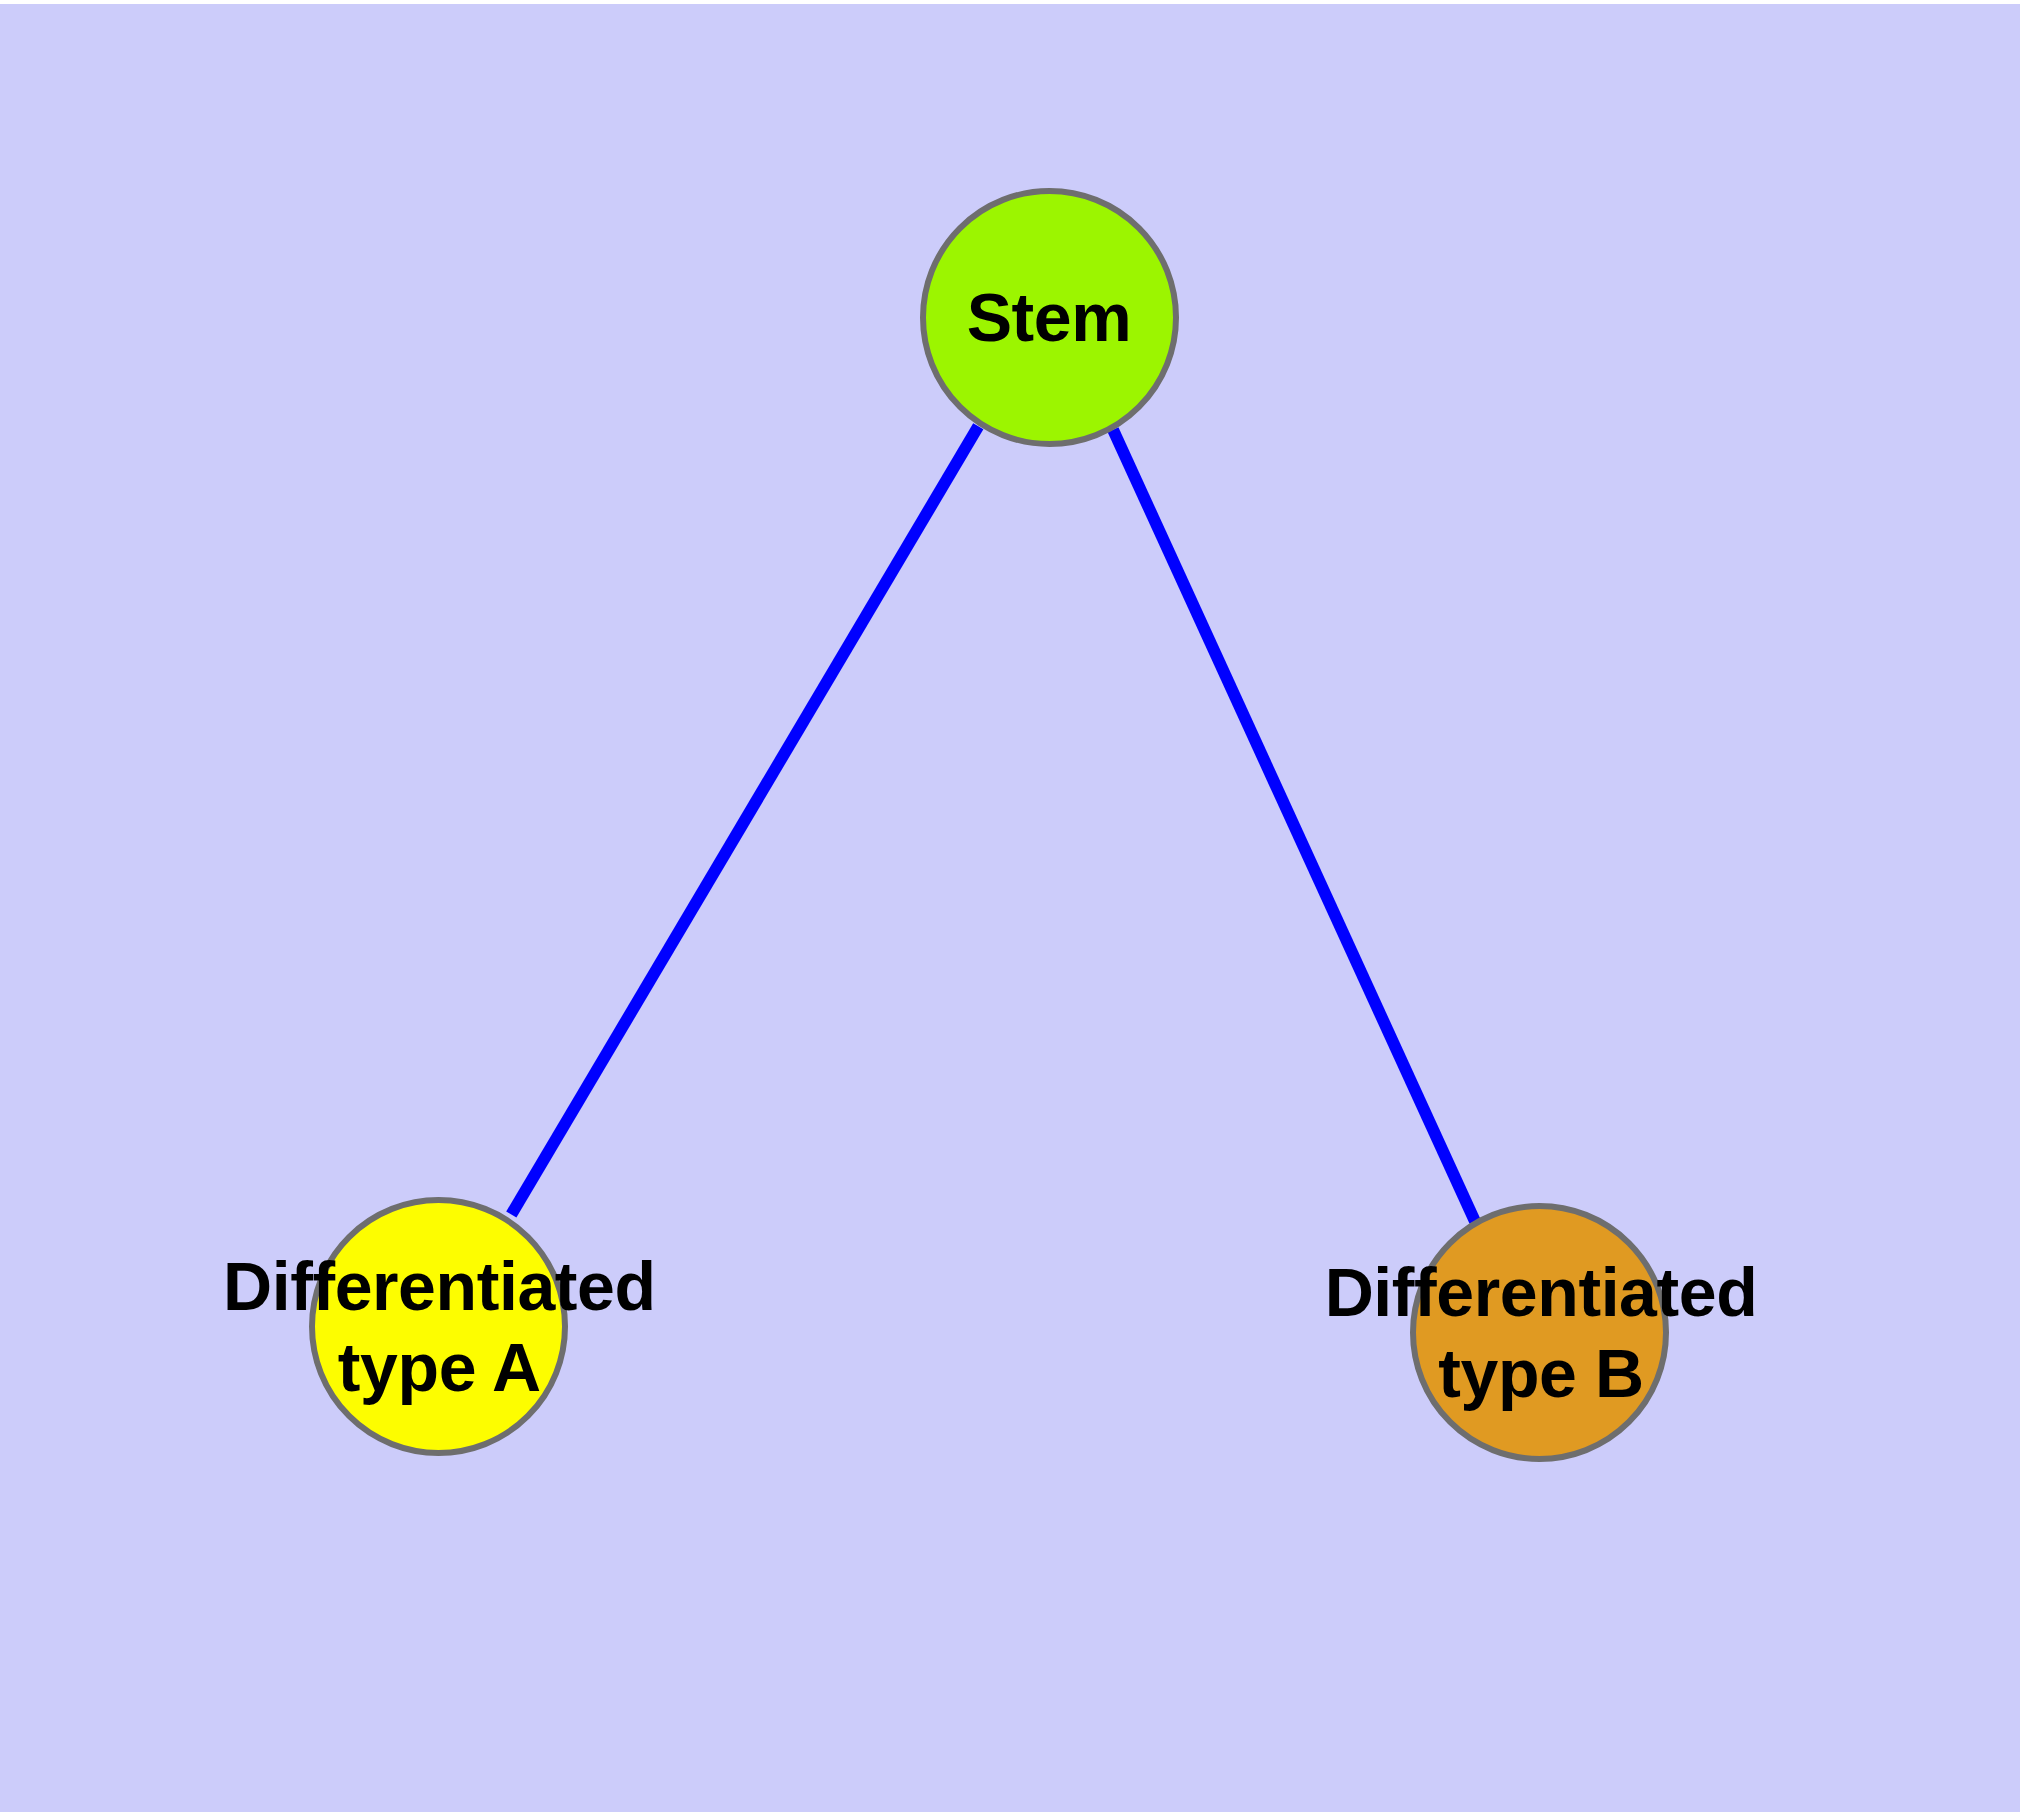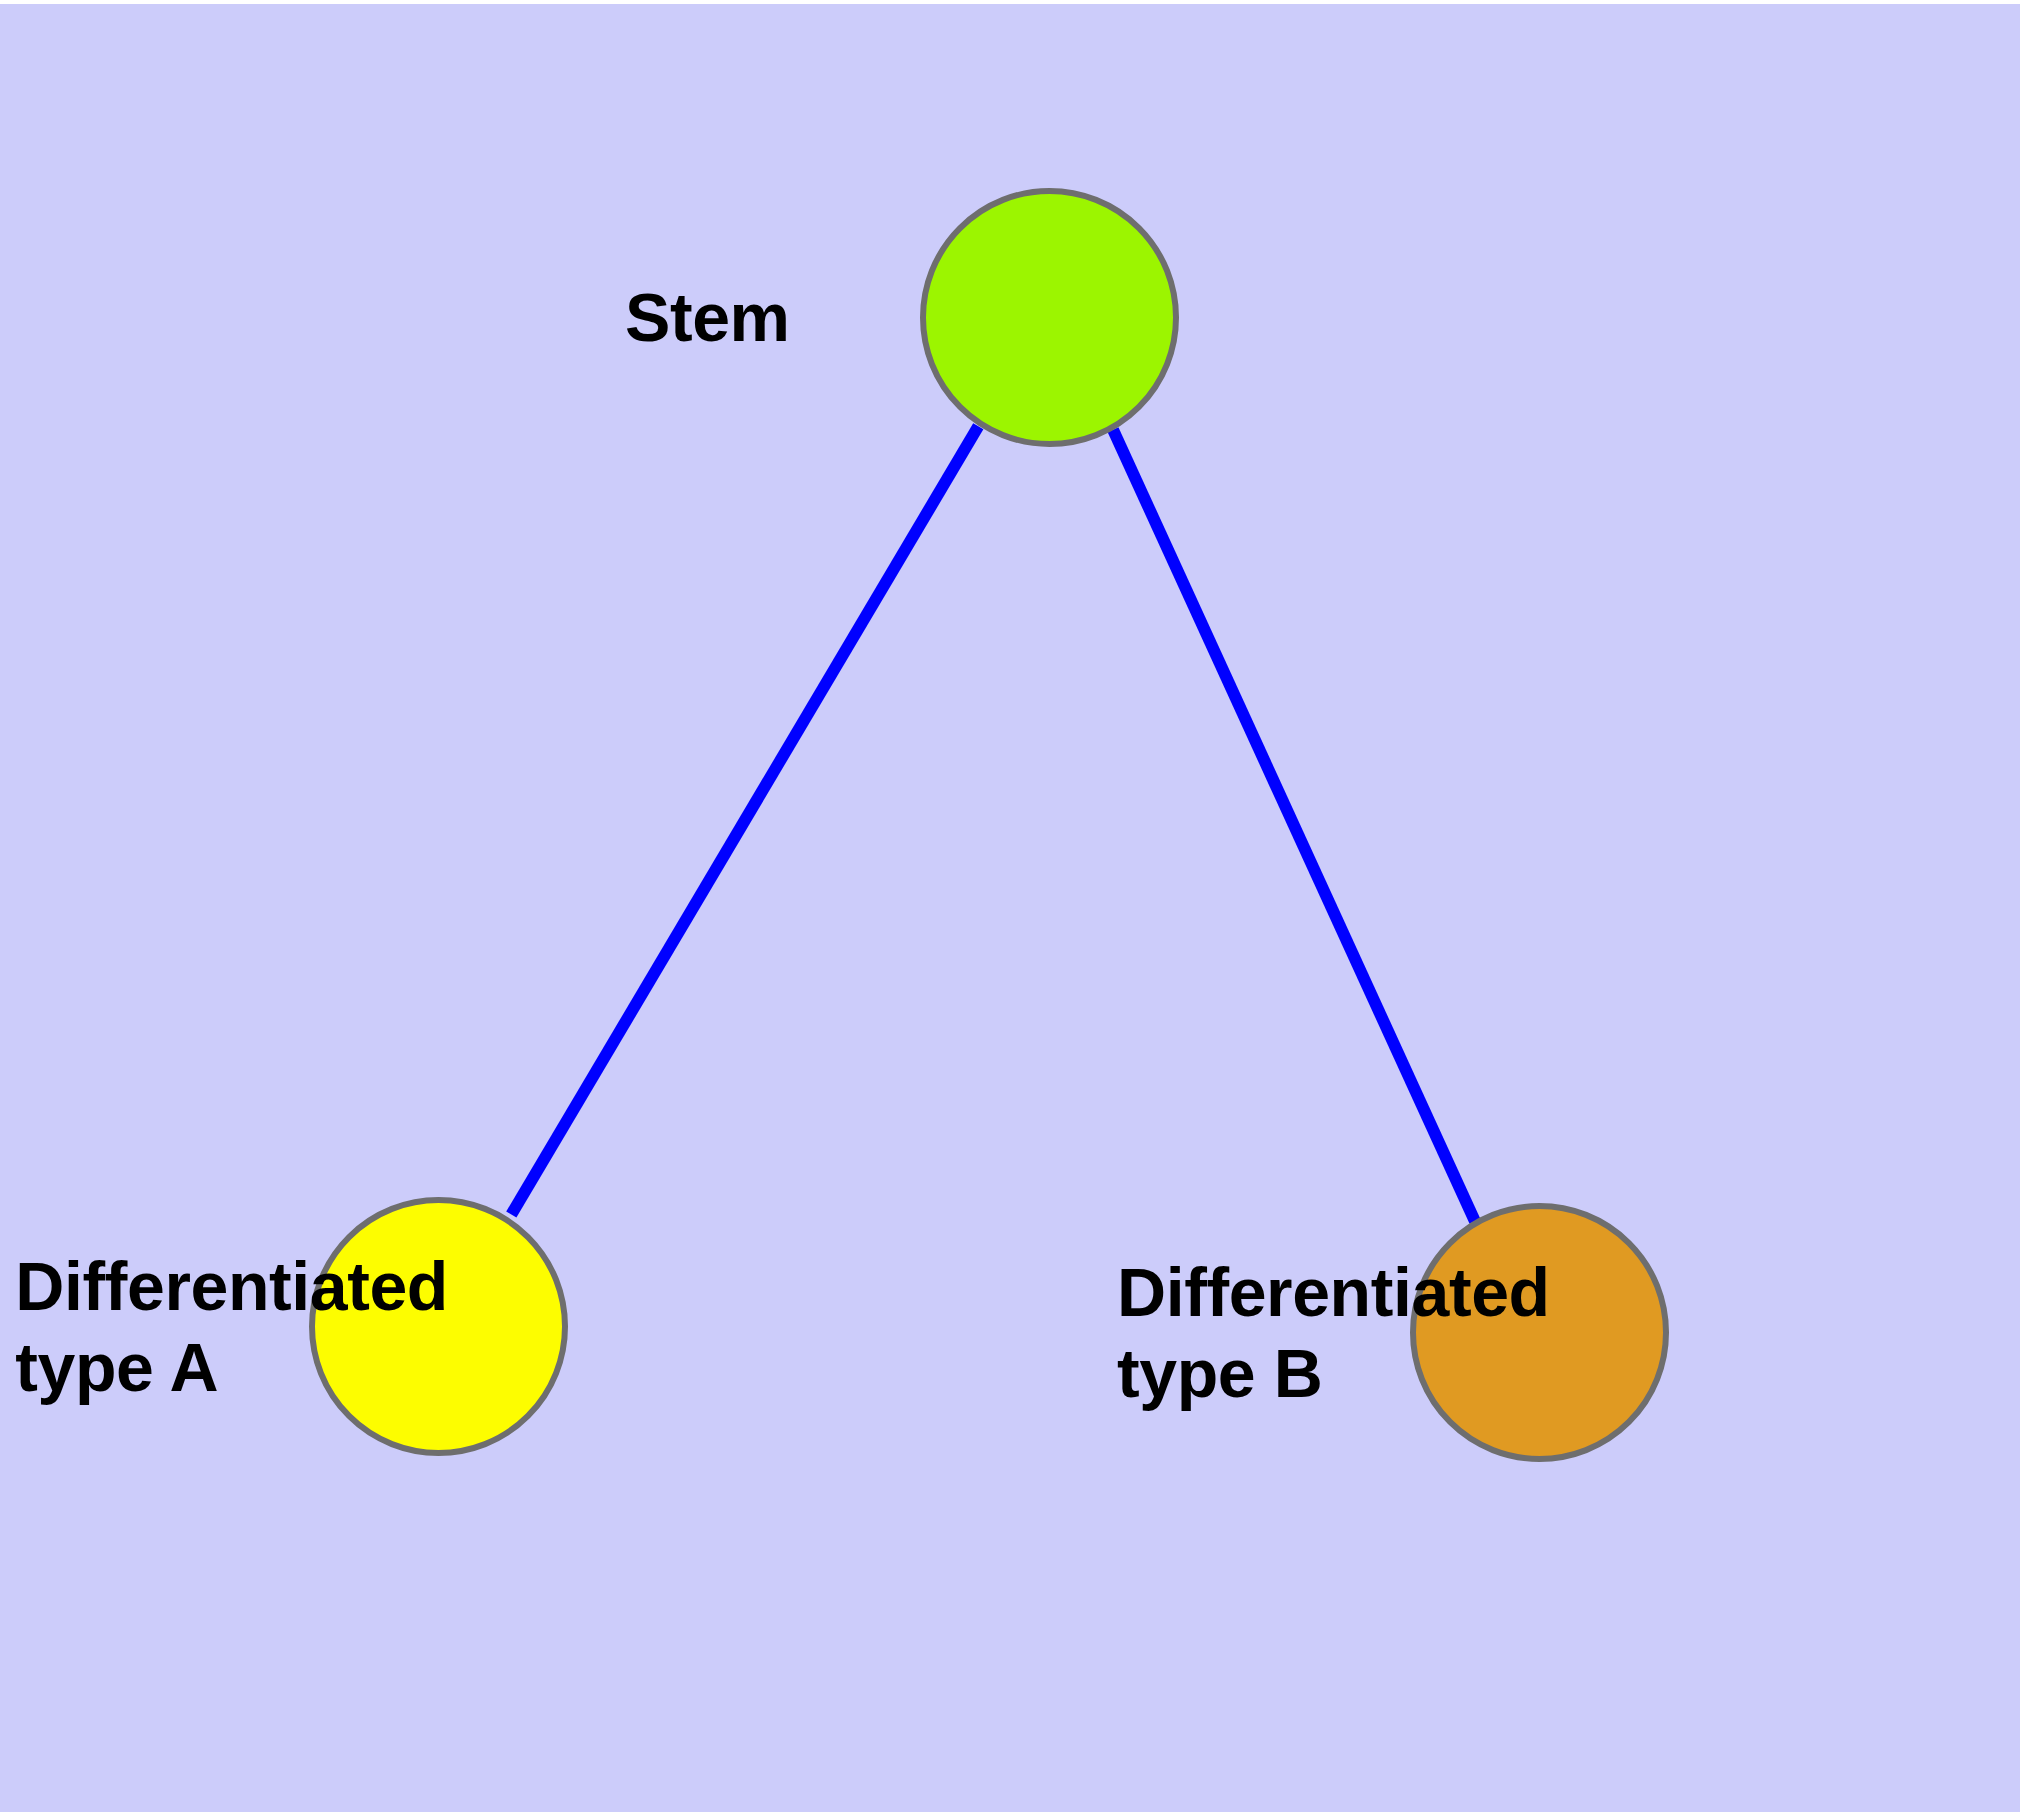--- a/index.html
+++ b/index.html
@@ -31,20 +31,21 @@
     height: 1812px;
   }
   .node {
     position: absolute;
     border-radius: 50%;
     box-sizing: border-box;
     border: 6px solid #6e6e6e;
   }
   .node-label {
     position: absolute;
+    text-align: center;
     font-weight: bold;
     font-size: 68px;
     line-height: 81px;
     color: #000000;
     white-space: pre;
     letter-spacing: -0.4px;
     pointer-events: none;
   }
   #node-stem {
     left: 920px;

